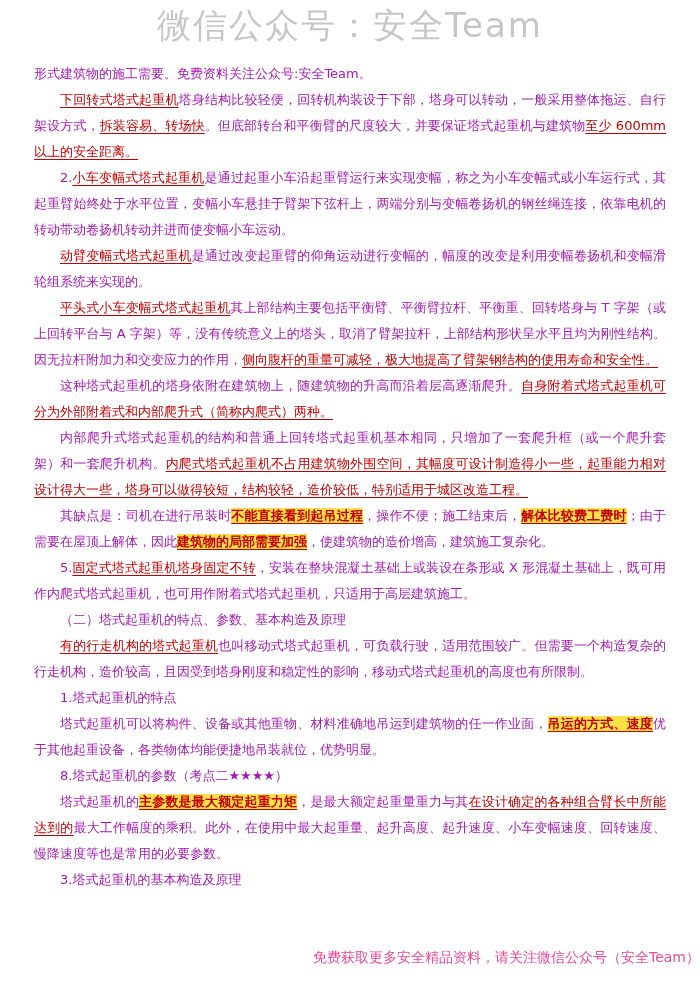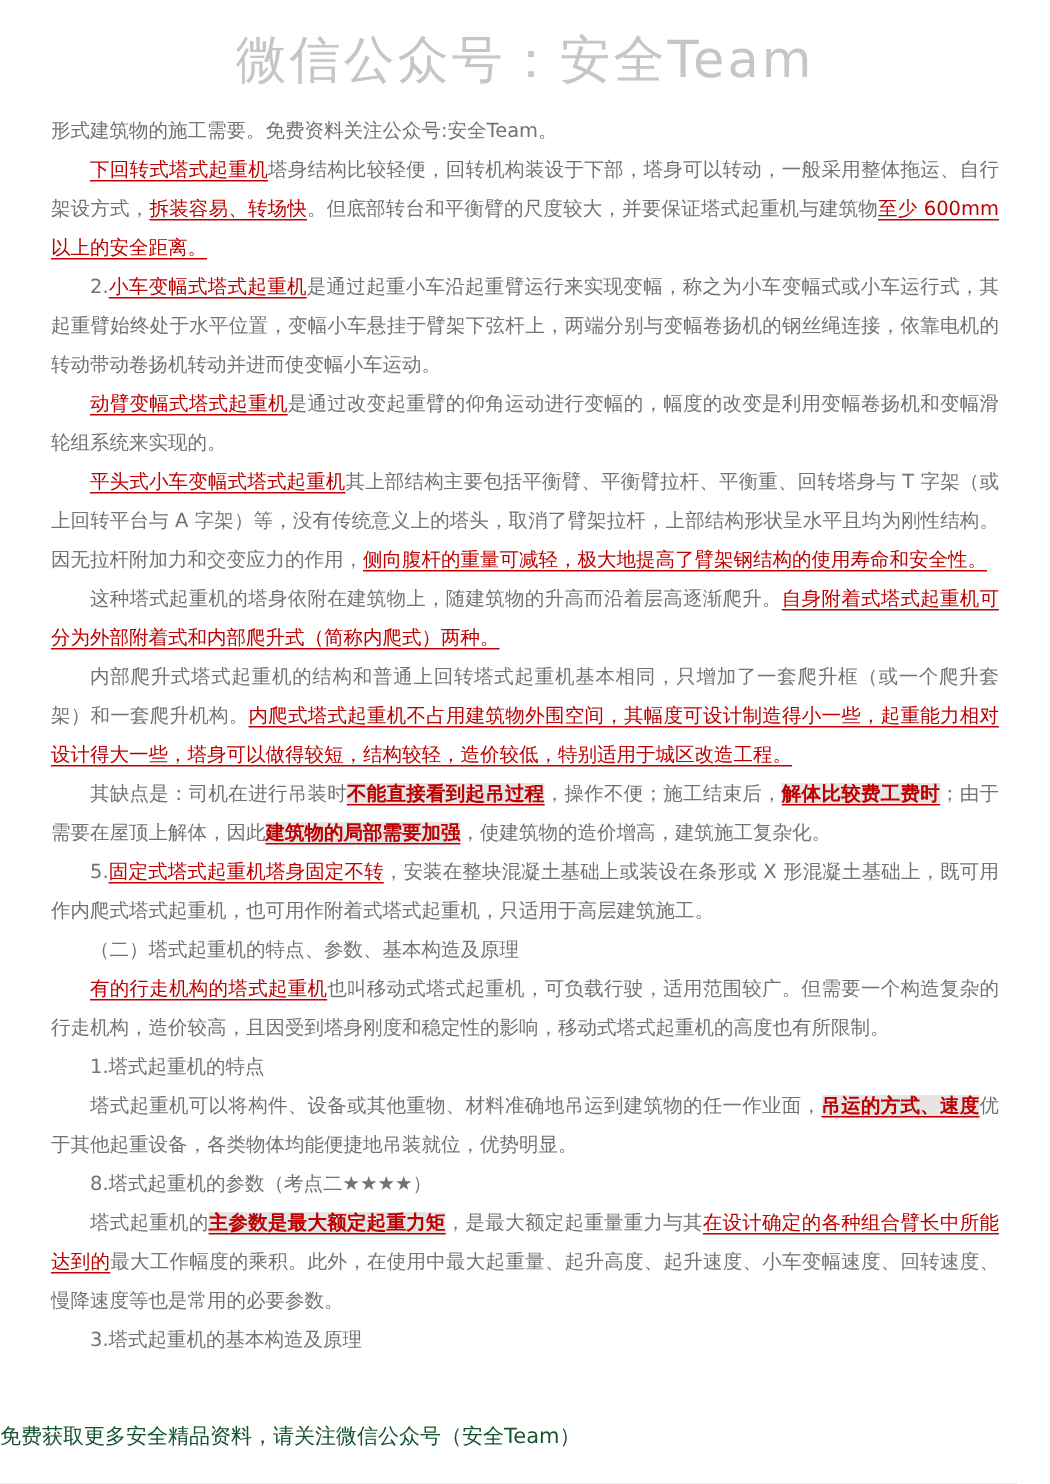--- a/index.html
+++ b/index.html
@@ -10,56 +10,56 @@
     background:#ffffff;
     font-family:"DejaVu Sans","Liberation Sans",sans-serif;
     overflow:hidden;
     box-sizing:border-box;
   }
   .watermark{
     text-align:center;
     font-size:34px;
     letter-spacing:2px;
     color:#c6c6c6;
-    padding-top:17px;
+    padding-top:3px;
     font-weight:400;
     white-space:nowrap;
   }
   .content{
     padding:12px 34px 0 34px;
   }
   .para{
     margin:0;
     font-size:13px;
     line-height:26px;
     color:#1c1c1c;
     text-align:justify;
   }
   .para.indent{ text-indent:2em; }
-  .plain{ color:#737373; }
+  .plain{ color:#a21caf; }
   .red{
     color:#bf0000;
     font-weight:normal;
     text-decoration:underline;
     text-underline-offset:3px;
   }
   .redhl{
     color:#bf0000;
     font-weight:bold;
     text-decoration:underline;
     text-underline-offset:3px;
-    background:#e5e5e5;
+    background:#fde047;
   }
   .footer{
     position:absolute;
     left:0;right:0;
     bottom:22px;
-    text-align:left;
+    text-align:right;
     font-size:14px;
-    color:#14532d;
+    color:#ec4899;
   }
 </style>
 </head>
 <body>
 
 <div class="page">
   <div class="watermark">微信公众号：安全Team</div>
 
   <div class="content">
       <p class="para"><span class="plain">形式建筑物的施工需要。免费资料关注公众号:安全Team。</span></p>

